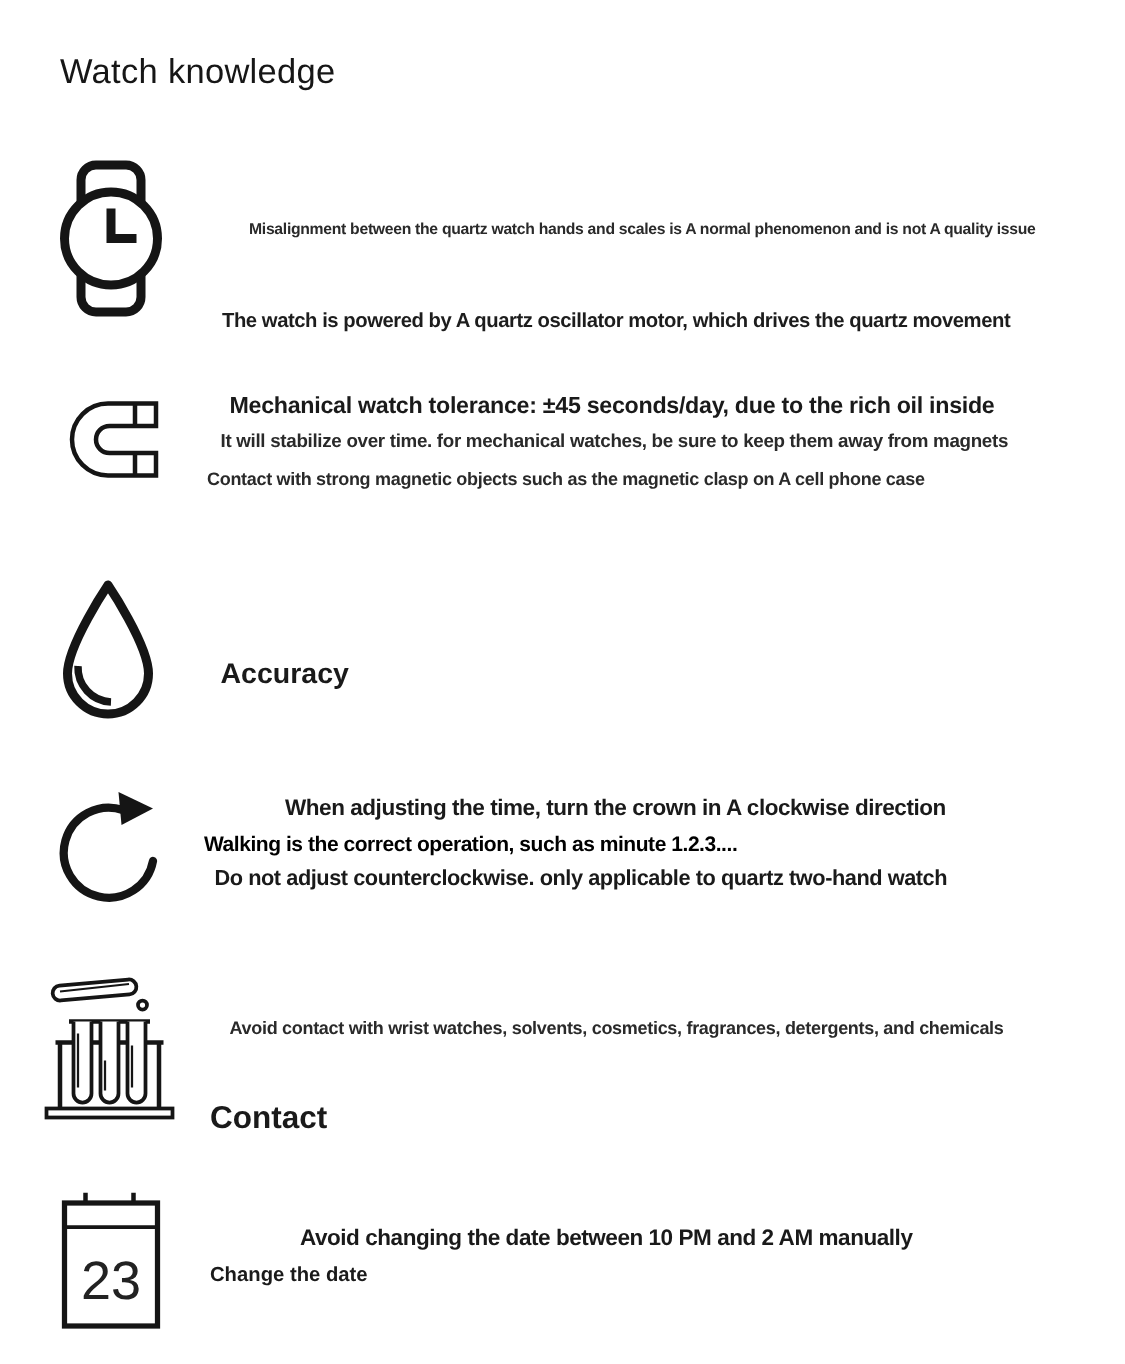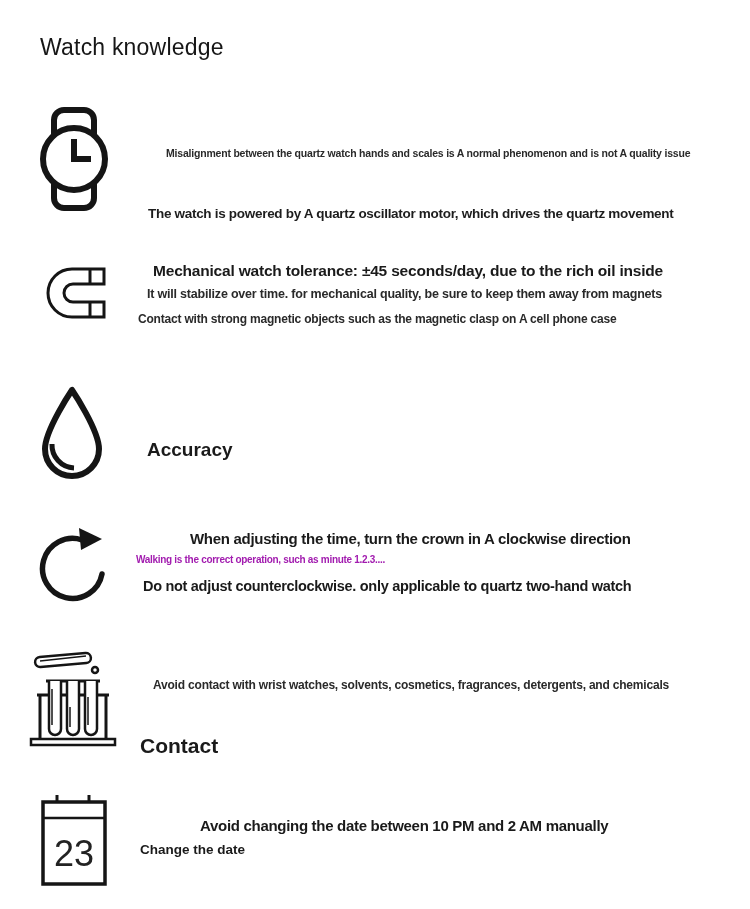--- a/index.html
+++ b/index.html
@@ -36,21 +36,21 @@
   
   .s2l1{top:0px;padding-left:17px;font-size:15.5px;letter-spacing:-0.2px;color:#1a1a1a;text-align:right;}
   .s2l2{top:25px;padding-left:11px;font-size:12.5px;letter-spacing:-0.2px;}
   .s2l3{top:50px;padding-left:2px;font-size:12px;letter-spacing:-0.2px;}
   
   .s3l1{top:14px;padding-left:6px;font-size:10.5px;letter-spacing:-0.2px;}
   .s3l2{top:38px;padding-left:21px;font-size:12px;letter-spacing:-0.3px;}
   .s3l3{top:56px;padding-left:11px;font-size:19px;color:#1a1a1a;}
   
   .s4l1{top:8px;padding-left:54px;font-size:15px;letter-spacing:-0.3px;color:#1a1a1a;}
-  .s4l2{top:32px;padding-left:0px;font-size:10px;letter-spacing:-0.3px;color:#a21caf;}
+  .s4l2{top:32px;padding-left:0px;font-size:14px;letter-spacing:-0.3px;color:#000000;}
   .s4l3{top:56px;padding-left:7px;font-size:14.5px;letter-spacing:-0.3px;color:#1a1a1a;}
   
   .s5l1{top:33px;padding-left:17px;font-size:12px;letter-spacing:-0.2px;}
   .s5l2{top:50px;padding-left:4px;font-size:21px;color:#1a1a1a;margin-top:39px;}
   
   .s6l1{top:24px;padding-left:64px;font-size:15px;letter-spacing:-0.3px;color:#1a1a1a;}
   .s6l2{top:49px;padding-left:4px;font-size:13.5px;color:#1a1a1a;}
   .cal-num{font-family:"Liberation Sans","DejaVu Sans",sans-serif;font-weight:400;}
 </style>
 </head>
@@ -72,21 +72,21 @@
 
 <section class="row" id="r2">
   <span class="icon">
     <svg width="64" height="52" viewBox="0 0 64 52">
       <path d="M62 2 H30 A24 24 0 0 0 30 50 H62 V35 H31 A9 9 0 0 1 31 17 H62 Z" fill="#ffffff" stroke="#151515" stroke-width="3"></path>
       <line x1="48" y1="2" x2="48" y2="17" stroke="#151515" stroke-width="3"></line>
       <line x1="48" y1="35" x2="48" y2="50" stroke="#151515" stroke-width="3"></line>
     </svg>
   </span>
   <p class="l s2l1">Mechanical watch tolerance: ±45 seconds/day, due to the rich oil inside</p>
-  <p class="l s2l2">It will stabilize over time. for mechanical quality, be sure to keep them away from magnets</p>
+  <p class="l s2l2">It will stabilize over time. for mechanical watches, be sure to keep them away from magnets</p>
   <p class="l s2l3">Contact with strong magnetic objects such as the magnetic clasp on A cell phone case</p>
 </section>
 
 <section class="row" id="r3">
   <span class="icon">
     <svg width="68" height="96" viewBox="0 0 68 96">
       <path d="M34 6 C34 6 7 46 7 65 A27 27 0 0 0 61 65 C61 46 34 6 34 6 Z" fill="#ffffff" stroke="#151515" stroke-width="6" stroke-linejoin="round"></path>
       <path d="M14 60 A23 23 0 0 0 36 84" fill="none" stroke="#151515" stroke-width="5"></path>
     </svg>
   </span>

